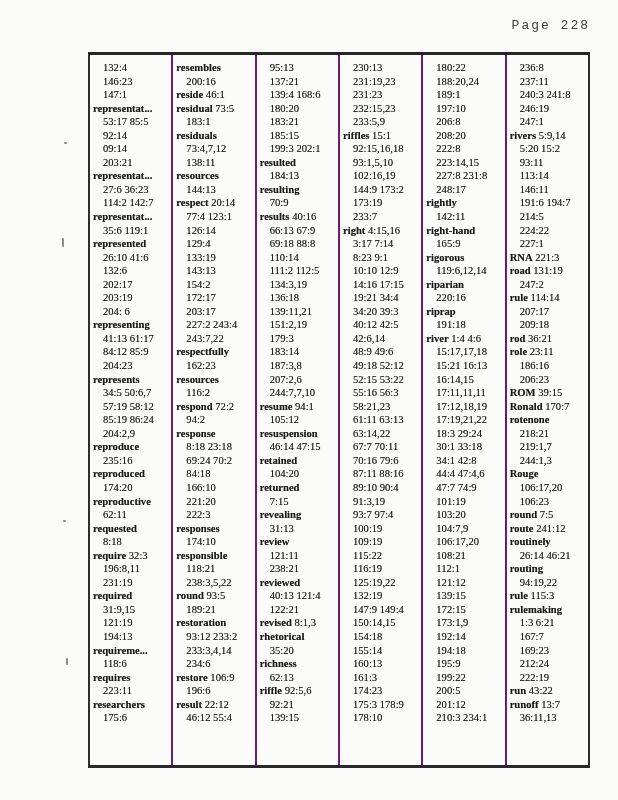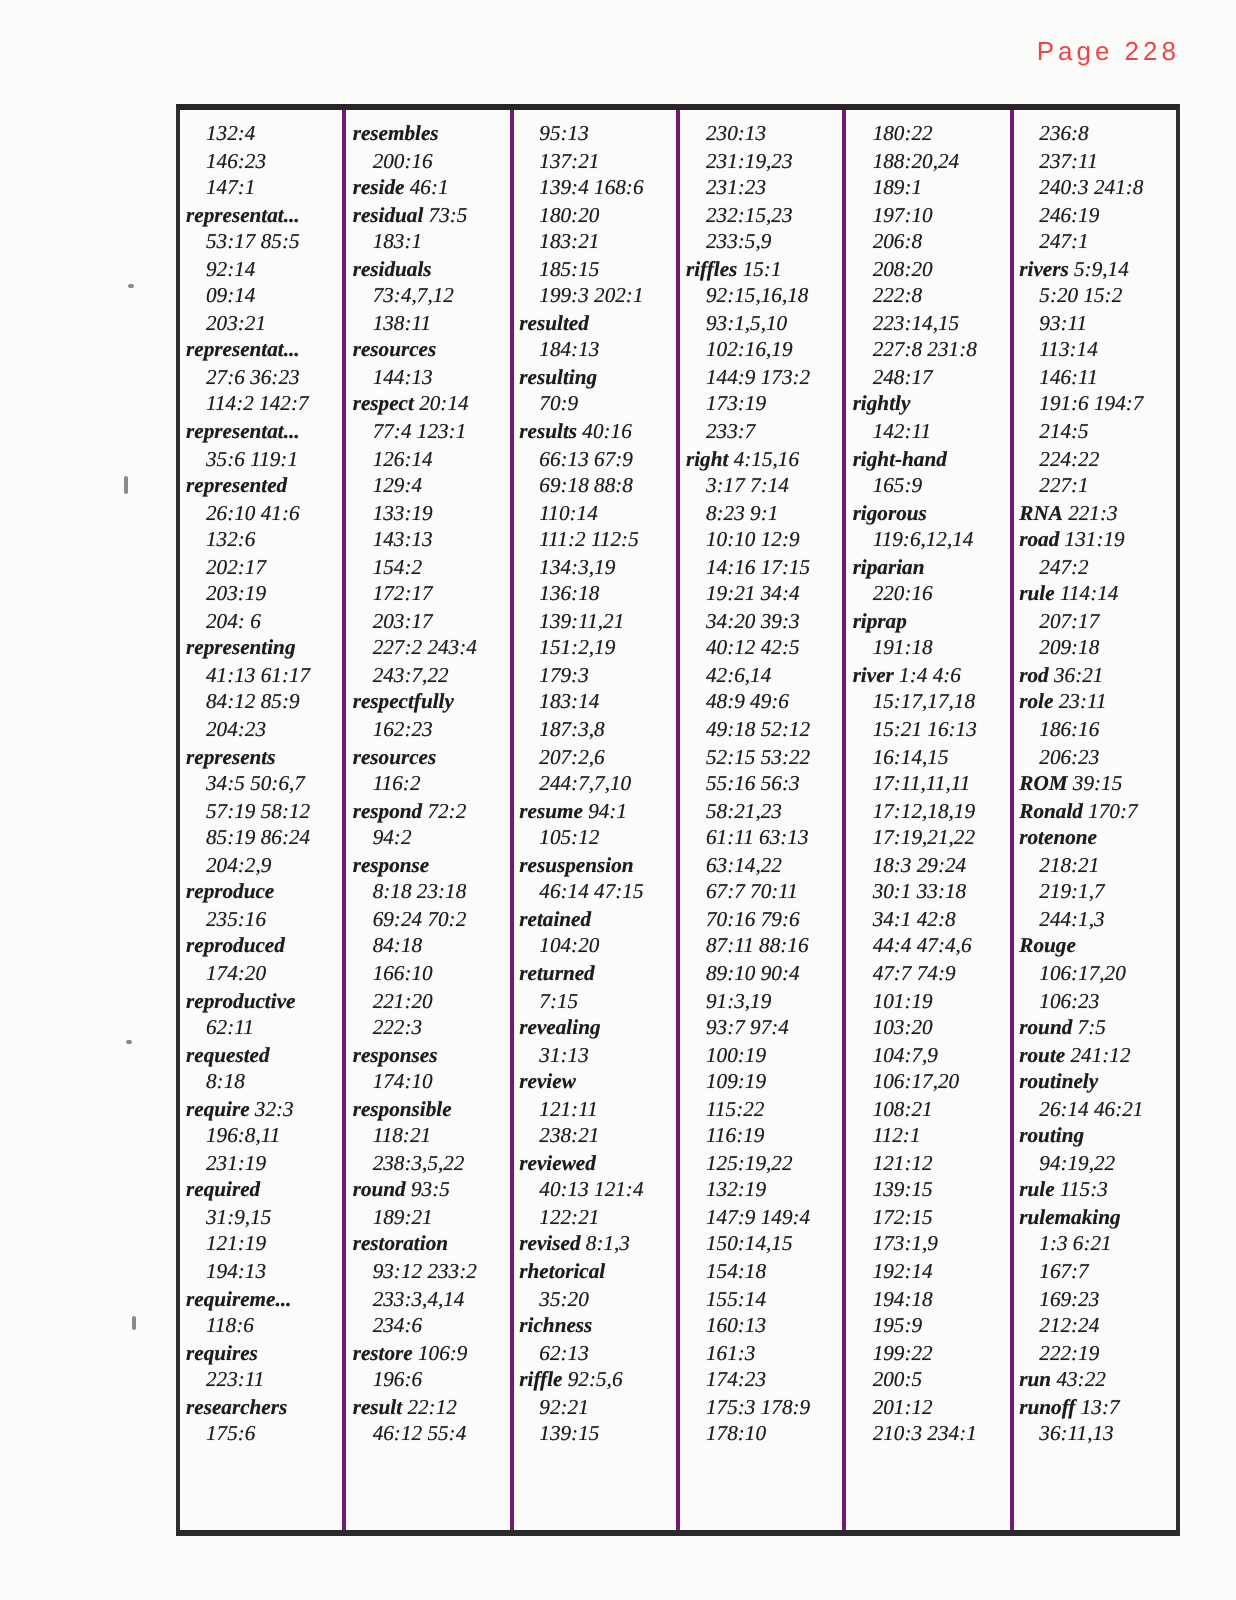--- a/index.html
+++ b/index.html
@@ -4,31 +4,30 @@
 <style>
   html,body{margin:0;padding:0;}
   body{
     width:618px;height:800px;position:relative;overflow:hidden;
     background:#fbfbf9;
     font-family:"Liberation Serif", serif;
     color:#1b1b1b;
   }
   .page-header{
     position:absolute;top:18px;right:28px;
-    font-family:Liberation Sans, sans-serif;
-    font-size:13px;letter-spacing:2px;color:#ef4444;
+    font-family:Liberation Mono, monospace;
+    font-size:13px;letter-spacing:2px;color:#404040;
   }
   .index-table{
     position:absolute;left:88px;top:52px;width:502px;height:716px;
     display:flex;box-sizing:border-box;
     border:2px solid #2e2e2e;
     border-top:3px solid #262626;
     border-bottom:3px solid #2a2a2a;
     background:transparent;
-    font-style:italic;
   }
   .col{
     flex:1 1 0;min-width:0;box-sizing:border-box;
     padding-top:6px;
     border-left:2px solid #701a75;
     overflow:hidden;
   }
   .col:first-child{border-left:none;}
   .line{
     height:13.55px;line-height:13.55px;font-size:10.6px;

